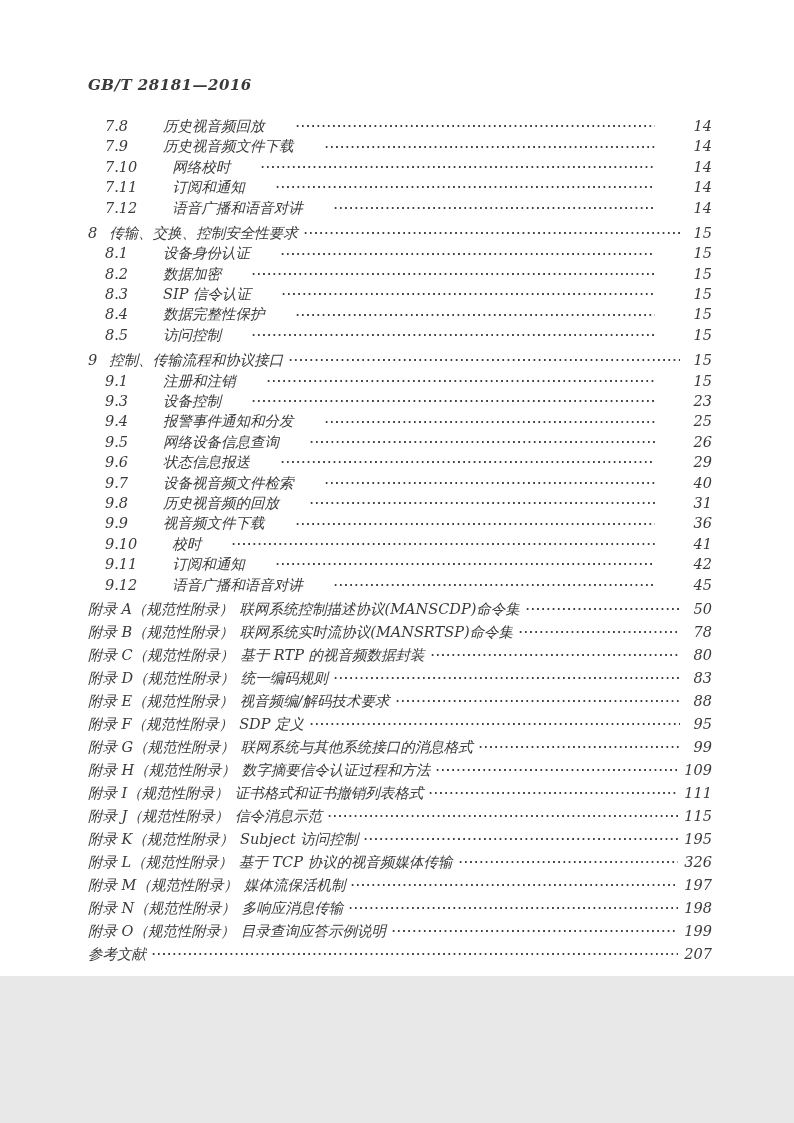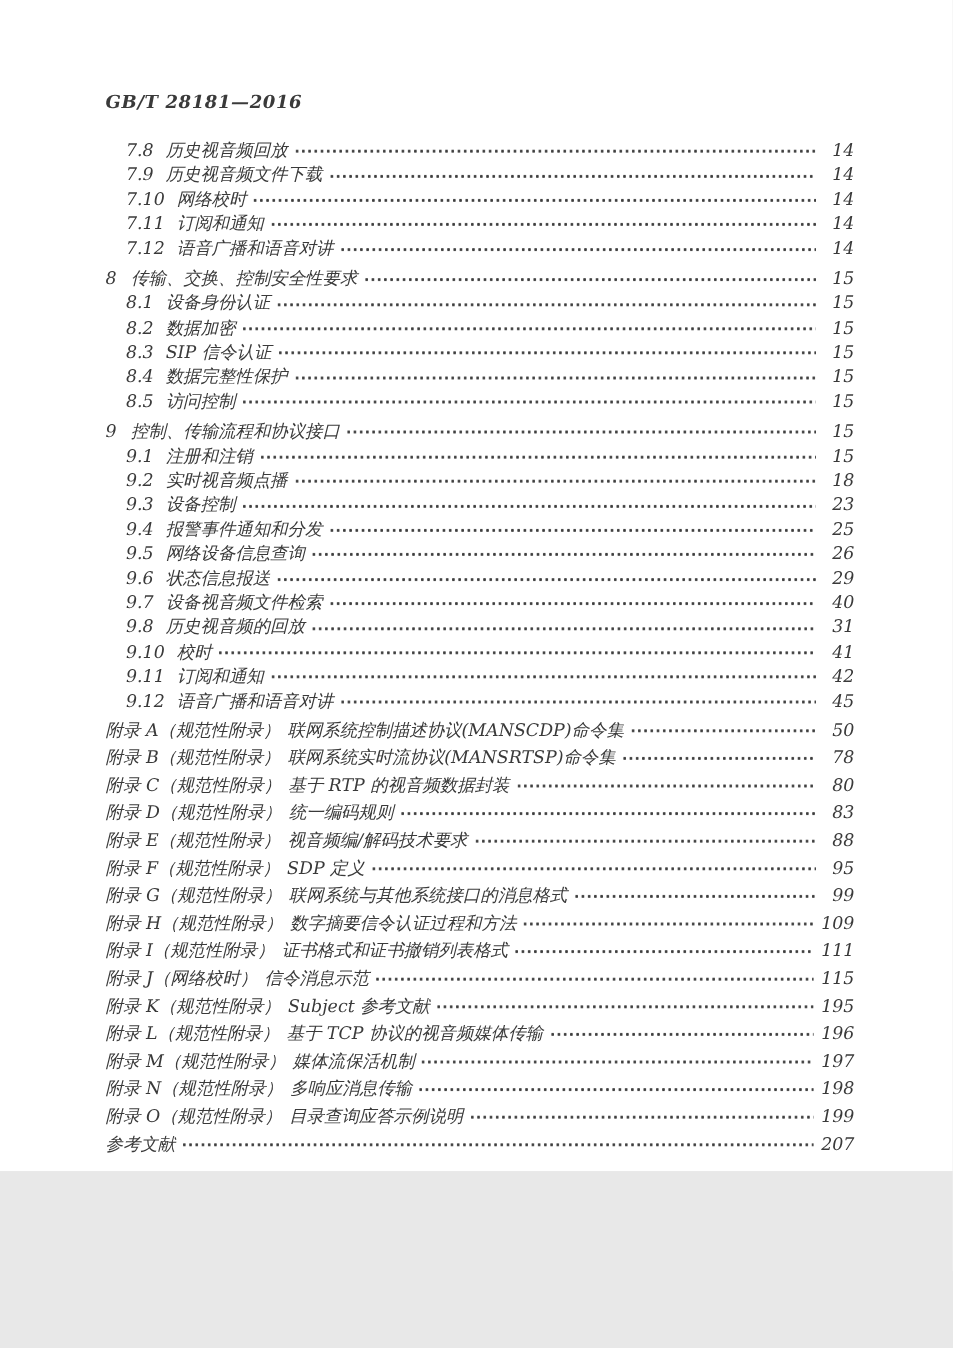--- a/index.html
+++ b/index.html
@@ -35,21 +35,21 @@
     display:flex;
     align-items:center;
     height:20.4px;
     font-size:14.5px;
     line-height:1;
     white-space:nowrap;
   }
   .row.appendix,.row.ref{height:23px;}
   .row.chapter{margin-top:5px;}
   .row.gap{margin-top:3px;justify-content:space-between;}
-  .row.sub{padding-left:17px;}
+  .row.sub{padding-left:17px;gap:25px;}
   .num{margin-right:10px;}
   .row.chapter .num{margin-right:12px;}
   .row.appendix .num{margin-right:6px;}
   .title{margin-right:2px;}
   .leader{
     flex:1;
     height:14px;
     margin-left:3px;
     margin-right:6px;
     background-image:radial-gradient(circle,#3f3f3f 1.05px,rgba(0,0,0,0) 1.35px);
@@ -148,26 +148,20 @@
         <span class="leader"></span>
         <span class="pg">15</span>
       </li>
       <li class="row sub">
         <span class="num">9.1</span>
         <span class="title">注册和注销</span>
         <span class="leader"></span>
         <span class="pg">15</span>
       </li>
       <li class="row sub">
-        <span class="num">9.2</span>
-        <span class="title">实时视音频点播</span>
-        <span class="leader"></span>
-        <span class="pg">18</span>
-      </li>
-      <li class="row sub">
         <span class="num">9.3</span>
         <span class="title">设备控制</span>
         <span class="leader"></span>
         <span class="pg">23</span>
       </li>
       <li class="row sub">
         <span class="num">9.4</span>
         <span class="title">报警事件通知和分发</span>
         <span class="leader"></span>
         <span class="pg">25</span>
@@ -188,20 +182,26 @@
         <span class="num">9.7</span>
         <span class="title">设备视音频文件检索</span>
         <span class="leader"></span>
         <span class="pg">40</span>
       </li>
       <li class="row sub">
         <span class="num">9.8</span>
         <span class="title">历史视音频的回放</span>
         <span class="leader"></span>
         <span class="pg">31</span>
+      </li>
+      <li class="row sub">
+        <span class="num">9.9</span>
+        <span class="title">视音频文件下载</span>
+        <span class="leader"></span>
+        <span class="pg">36</span>
       </li>
       <li class="row sub">
         <span class="num">9.10</span>
         <span class="title">校时</span>
         <span class="leader"></span>
         <span class="pg">41</span>
       </li>
       <li class="row sub">
         <span class="num">9.11</span>
         <span class="title">订阅和通知</span>
@@ -262,36 +262,36 @@
         <span class="leader"></span>
         <span class="pg">109</span>
       </li>
       <li class="row appendix">
         <span class="num">附录 I（规范性附录）</span>
         <span class="title">证书格式和证书撤销列表格式</span>
         <span class="leader"></span>
         <span class="pg">111</span>
       </li>
       <li class="row appendix">
-        <span class="num">附录 J（网络校时）</span>
+        <span class="num">附录 J（规范性附录）</span>
         <span class="title">信令消息示范</span>
         <span class="leader"></span>
         <span class="pg">115</span>
       </li>
       <li class="row appendix">
         <span class="num">附录 K（规范性附录）</span>
-        <span class="title">Subject 参考文献</span>
+        <span class="title">Subject 访问控制</span>
         <span class="leader"></span>
         <span class="pg">195</span>
       </li>
       <li class="row appendix">
         <span class="num">附录 L（规范性附录）</span>
         <span class="title">基于 TCP 协议的视音频媒体传输</span>
         <span class="leader"></span>
-        <span class="pg">196</span>
+        <span class="pg">326</span>
       </li>
       <li class="row appendix">
         <span class="num">附录 M（规范性附录）</span>
         <span class="title">媒体流保活机制</span>
         <span class="leader"></span>
         <span class="pg">197</span>
       </li>
       <li class="row appendix">
         <span class="num">附录 N（规范性附录）</span>
         <span class="title">多响应消息传输</span>

